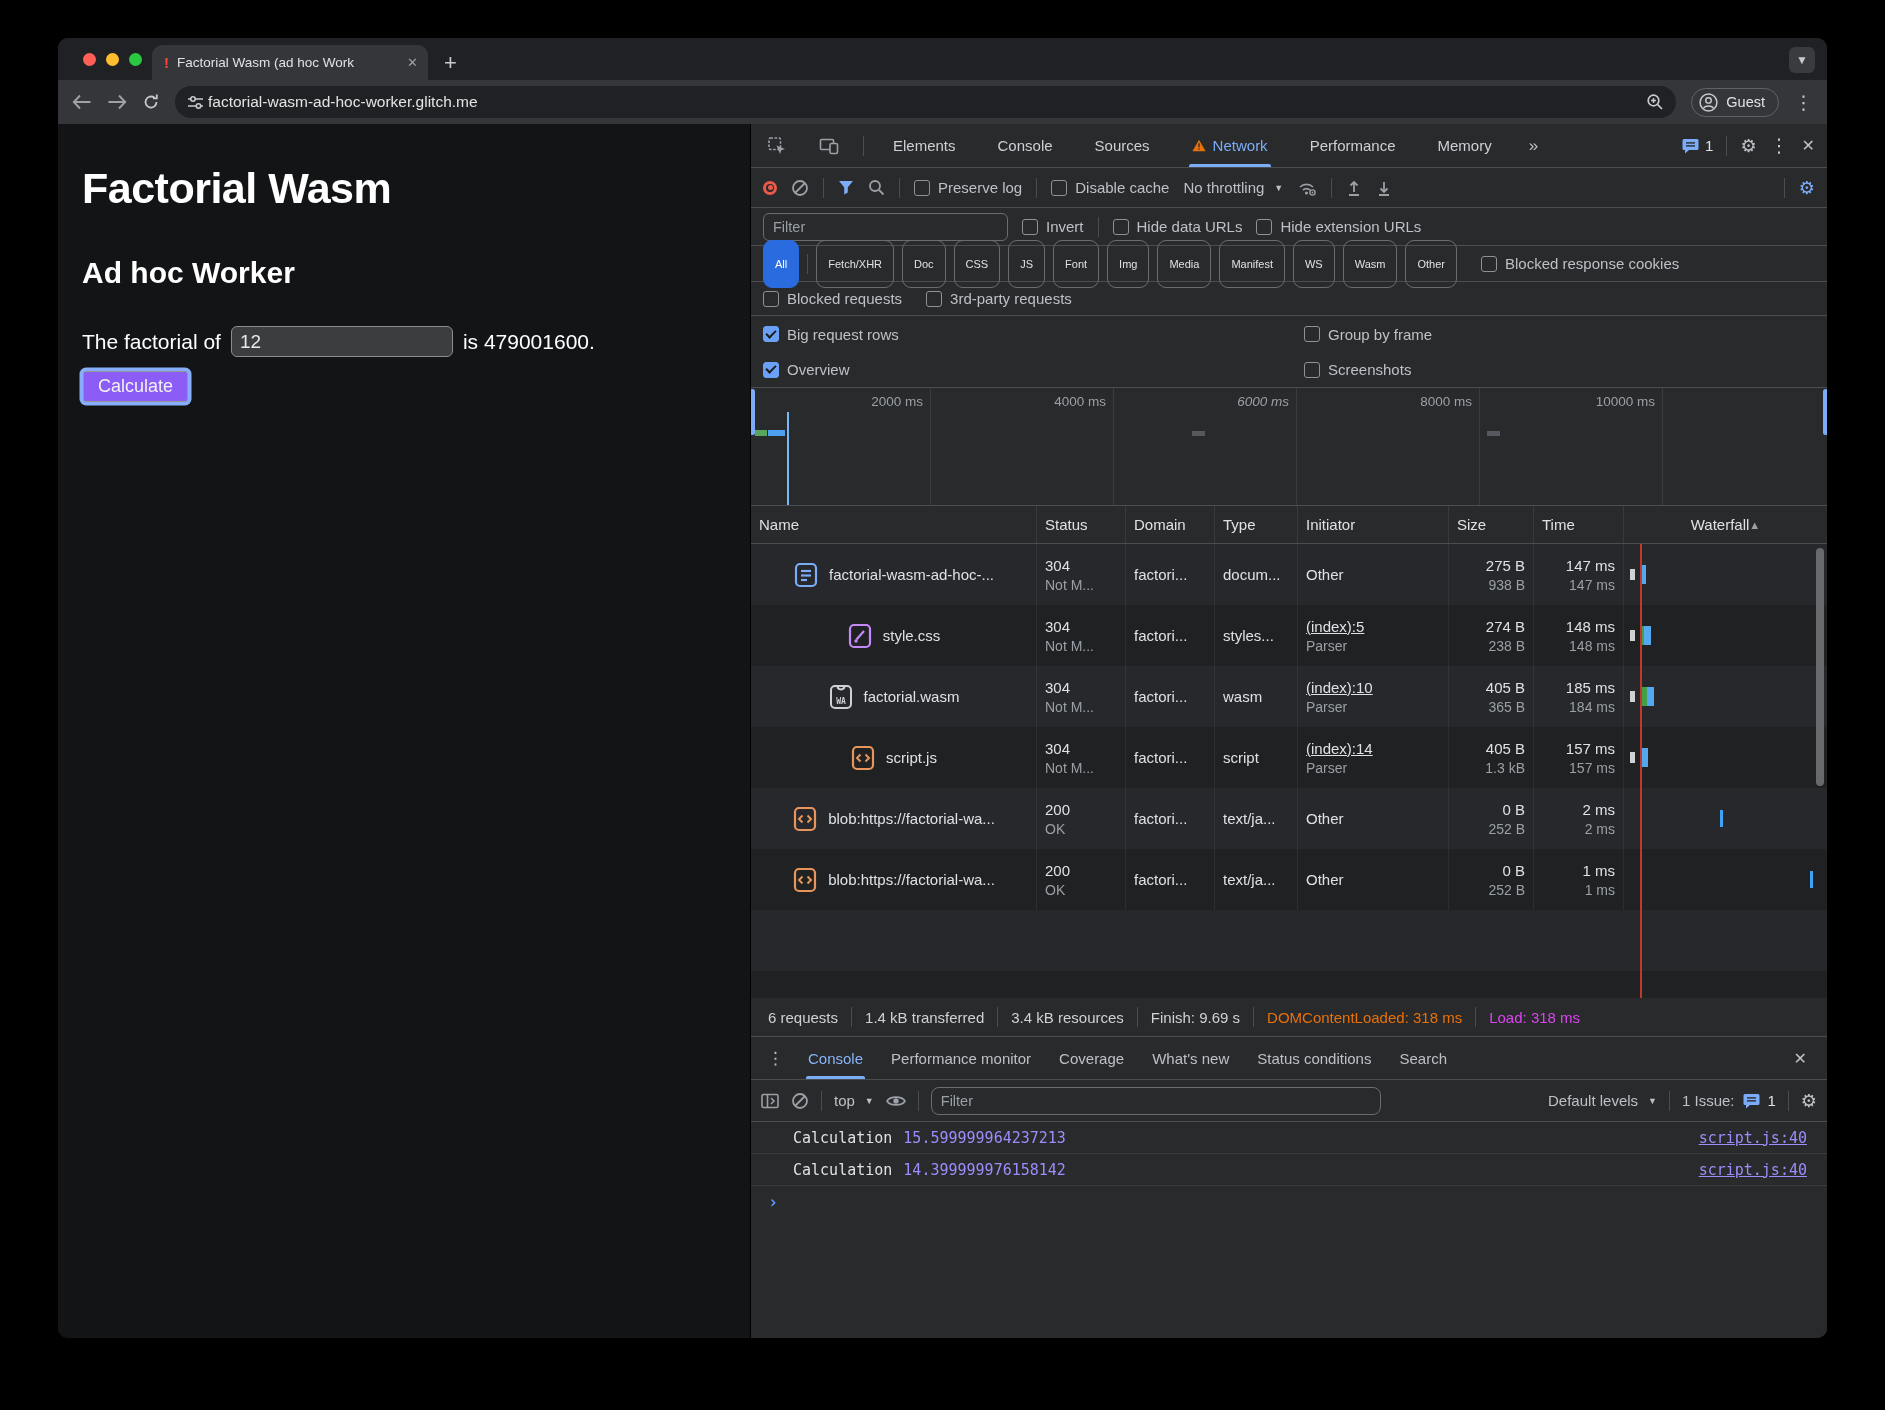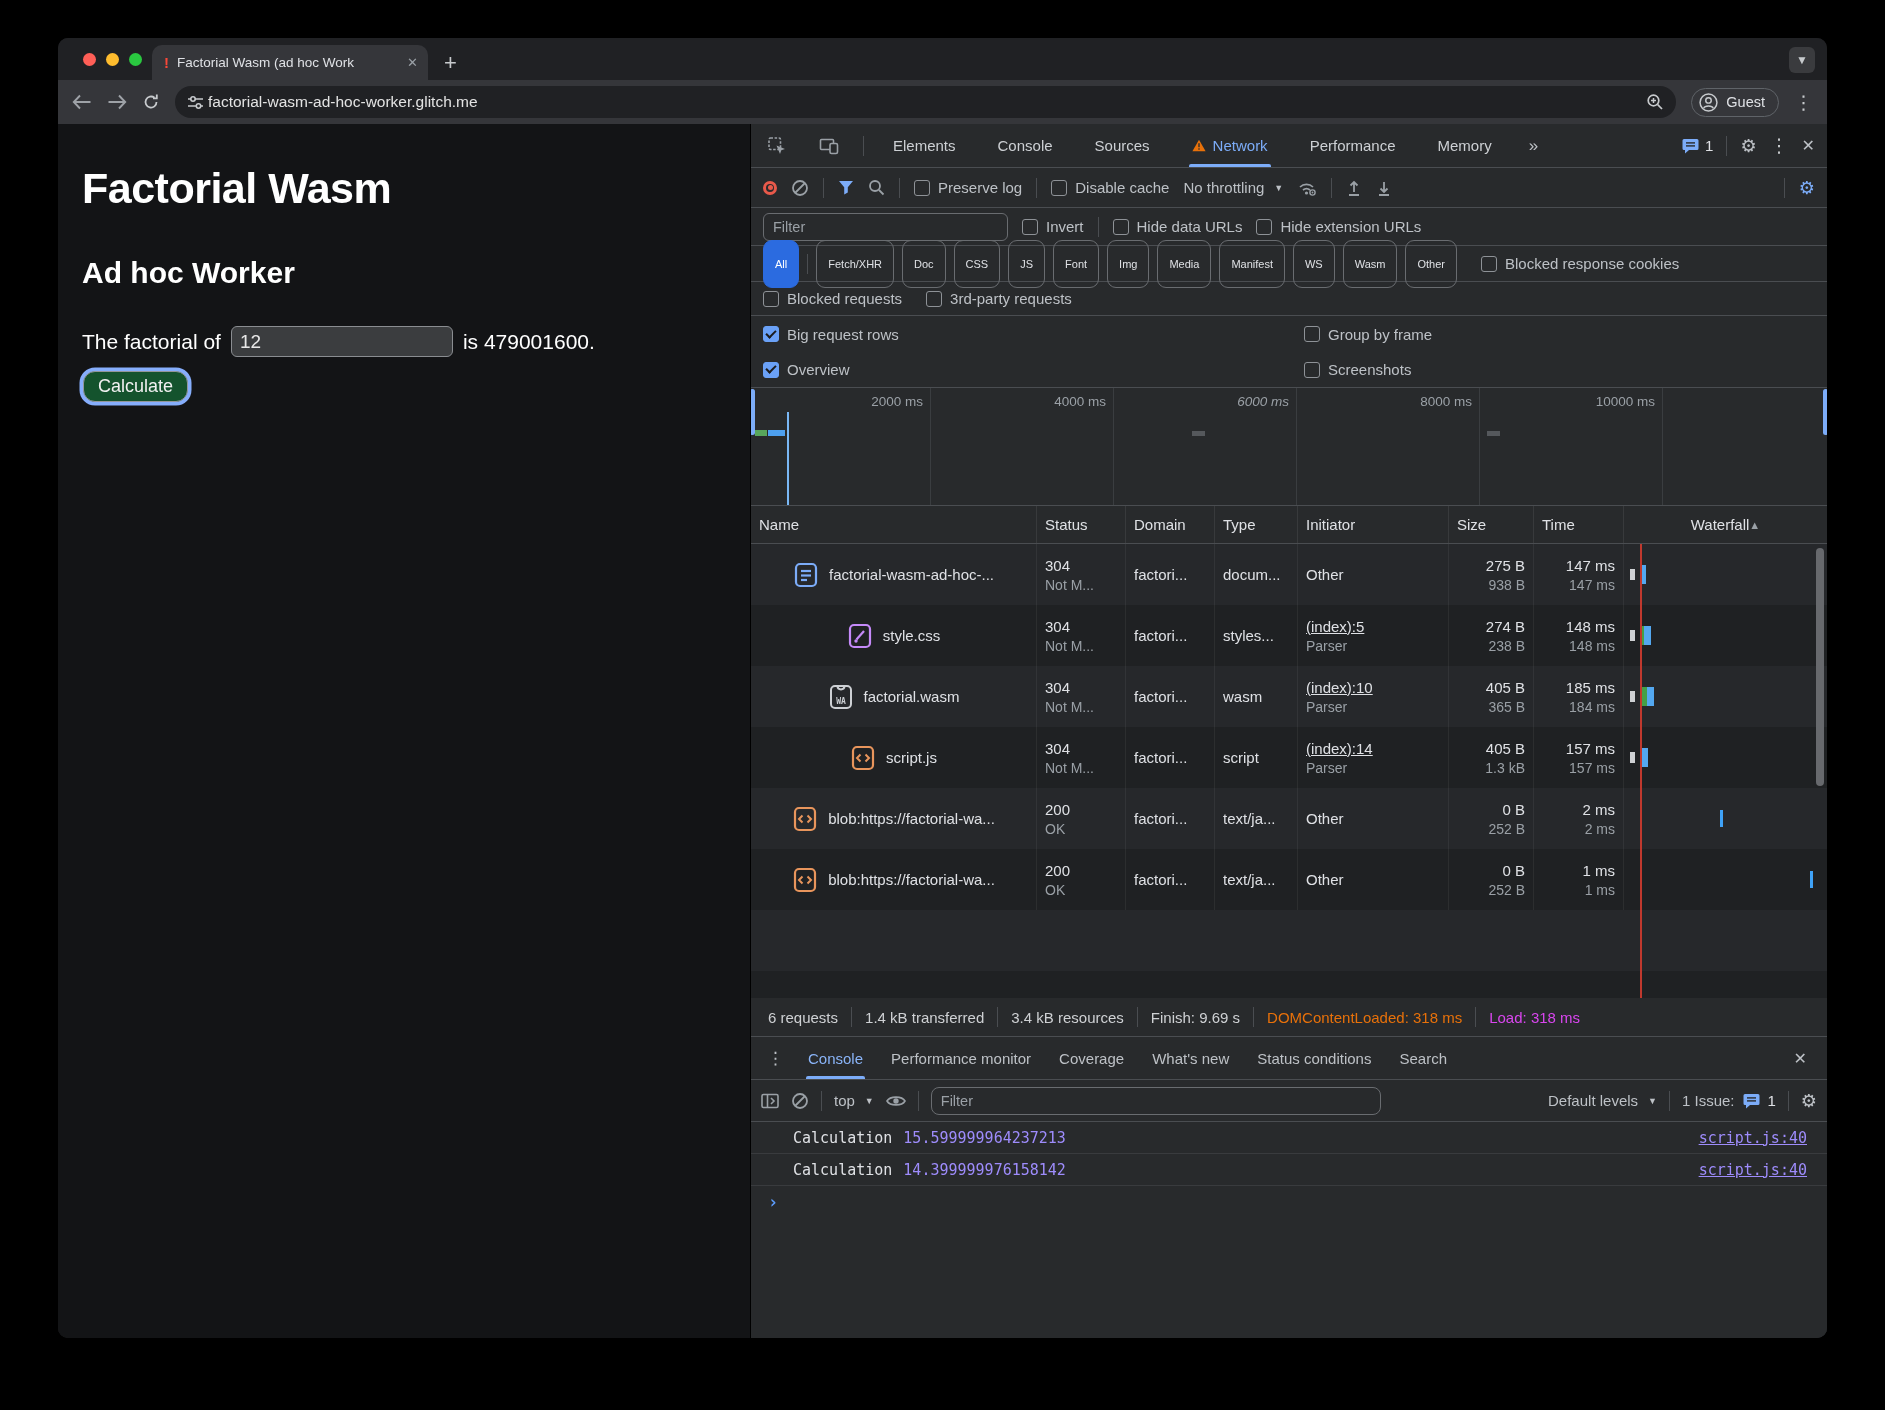--- a/index.html
+++ b/index.html
@@ -35,22 +35,22 @@
   .kebab { color:#c7cacd; font-size:19px; }
 
   
   .content { flex:1; display:flex; min-height:0; }
   .page { width:693px; flex:none; background:#131416; border-right:1px solid #000; position:relative; color:#fff; }
   .page h1 { position:absolute; left:24px; top:40px; font-size:43px; font-weight:700; letter-spacing:-0.5px; }
   .page h2 { position:absolute; left:24px; top:132px; font-size:30px; font-weight:700; }
   .fact-line { position:absolute; left:24px; top:202px; font-size:21px; display:flex; align-items:center; gap:10px; white-space:nowrap; }
   .fact-input { width:222px; height:31px; background:#3b3d3f; border:1px solid #8a8d91; border-radius:6px;
                 color:#e8e8e8; font-size:19px; padding:0 8px; font-family:"Liberation Sans",sans-serif; }
-  .calc-btn { position:absolute; left:25px; top:247px; background:#14532d; color:#f1f1f1; font-size:18px;
-              padding:4px 14px; border:1px solid #93969a; border-radius:12px;
+  .calc-btn { position:absolute; left:25px; top:247px; background:#8b5cf6; color:#f1f1f1; font-size:18px;
+              padding:4px 14px; border:1px solid #93969a; border-radius:3px;
               box-shadow:0 0 0 3.5px #86aefc; font-family:"Liberation Sans",sans-serif; }
 
   
   .devtools { flex:1; min-width:0; background:#282a2c; color:#dfe1e5; font-size:15px; display:flex; flex-direction:column; }
   .dt-row { display:flex; align-items:center; flex:none; border-bottom:1px solid #4a4d51; padding:0 12px; gap:14px; }
   .vd { width:1px; height:20px; background:#4a4d51; flex:none; }
   .lbl { color:#bdc1c6; white-space:nowrap; }
   .dd { font-size:9px; color:#bdc1c6; margin-left:2px; }
   .cb { width:16px; height:16px; border-radius:3px; border:1.5px solid #8e9297; flex:none;
         display:flex; align-items:center; justify-content:center; }

